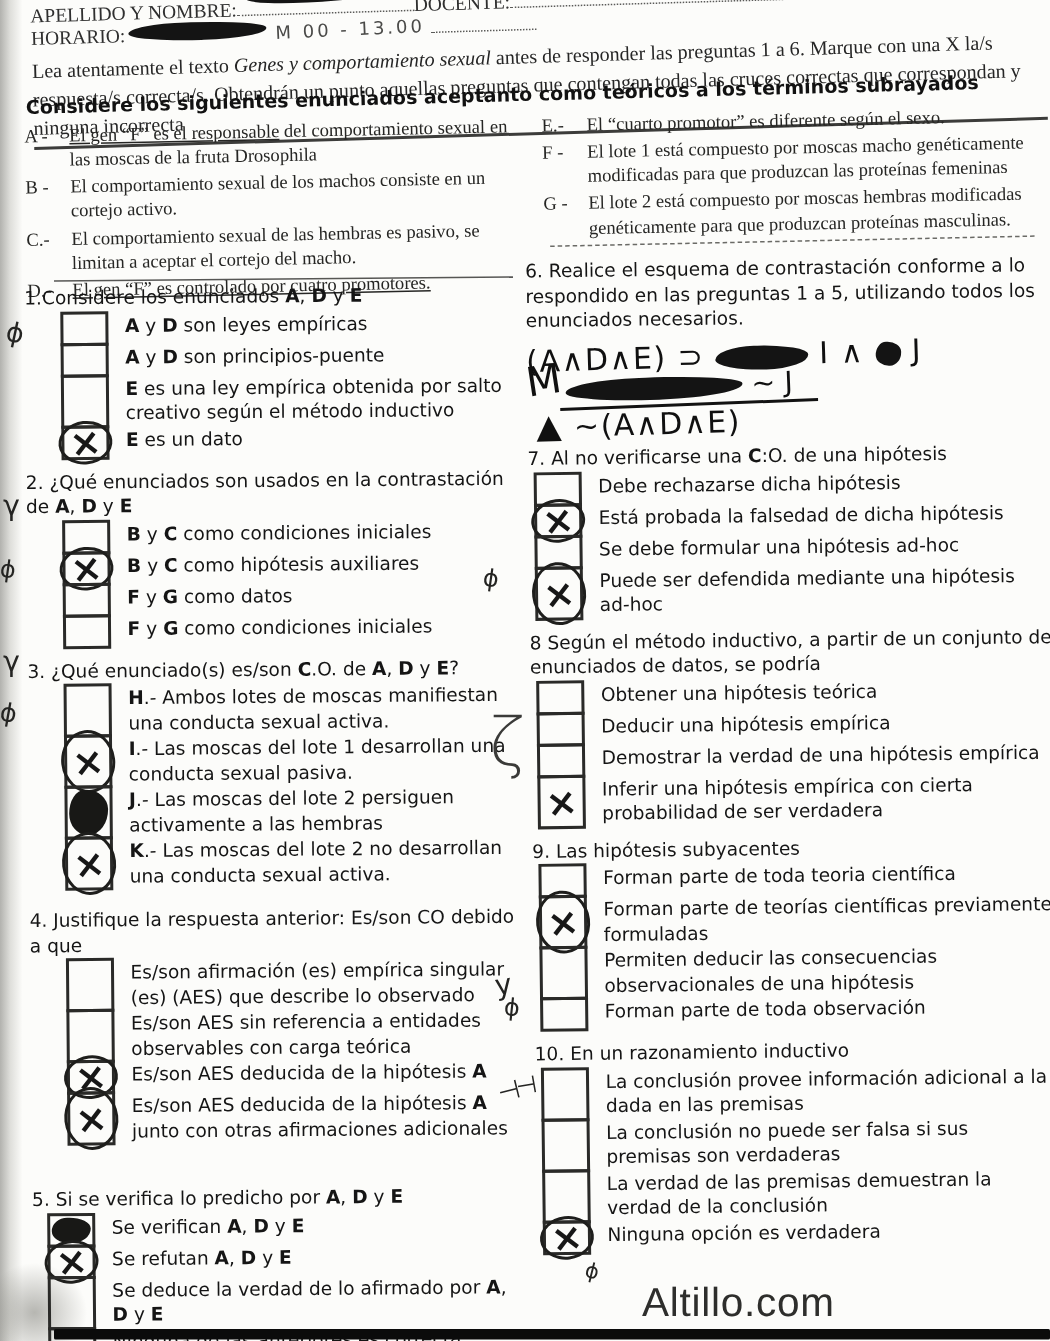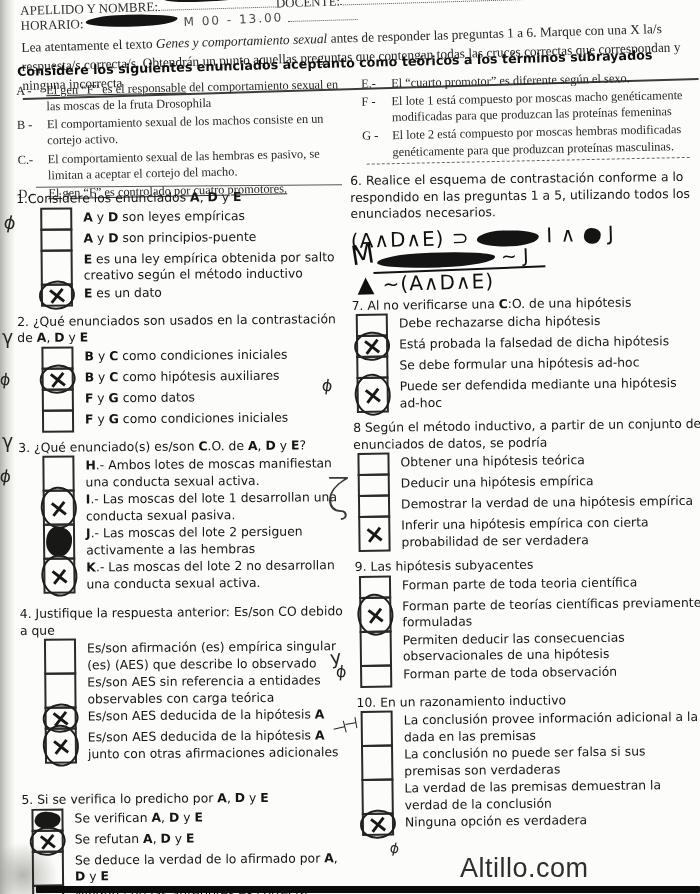--- a/index.html
+++ b/index.html
@@ -61,21 +61,21 @@
   .fwrap2{position:relative;margin-left:22px;}
   .fm{position:absolute;left:-22px;top:-4px;font-size:27px;transform:rotate(-8deg);}
   .fline2{font-size:19px;border-bottom:2.5px solid #121212;display:inline-block;
         padding:0 16px 2px 4px;transform:rotate(-1.5deg);}
   .fline3{font-size:20px;margin:2px 0 0 6px;transform:rotate(-1deg);letter-spacing:1px;}
   .b1{width:62px;height:16px;} .b2{width:17px;height:16px;} .b3{width:118px;height:15px;}
   .tri{font-size:22px;}
 
   .ann{position:absolute;color:#242422;font-family:"DejaVu Sans",sans-serif;}
   .wm{position:absolute;left:428px;top:853px;font-family:"Liberation Sans",sans-serif;
-        font-size:27px;color:#2e2e2c;letter-spacing:.5px;margin-left:32px;}
+        font-size:27px;color:#2e2e2c;letter-spacing:.5px;}
   .bbar{position:absolute;left:36px;right:0;bottom:1px;height:7px;background:#0b0b0b;border-radius:1px;}
   b{font-weight:700;}
 </style>
 </head>
 <body>
 
 <div class="page">
   <div class="scan-edge"></div>
   <div class="smudge"></div>
 

